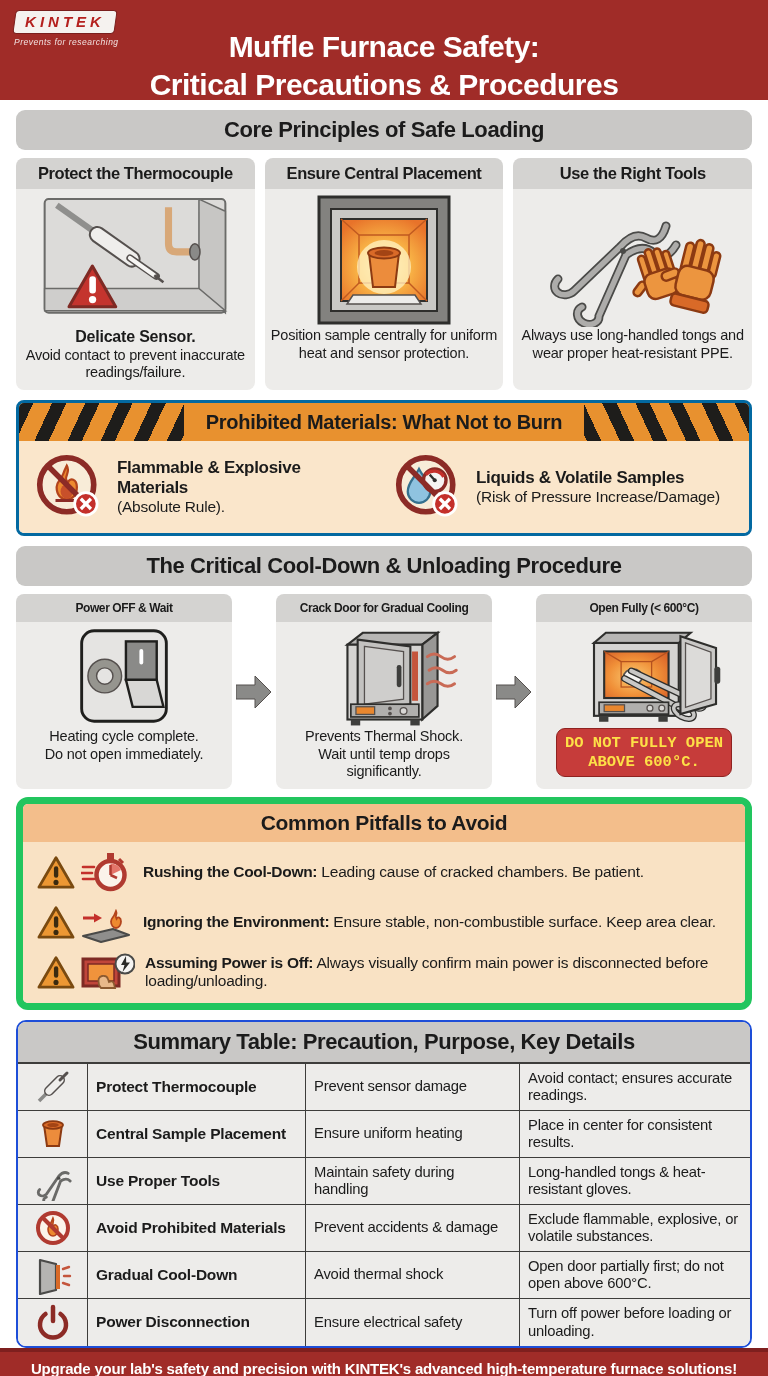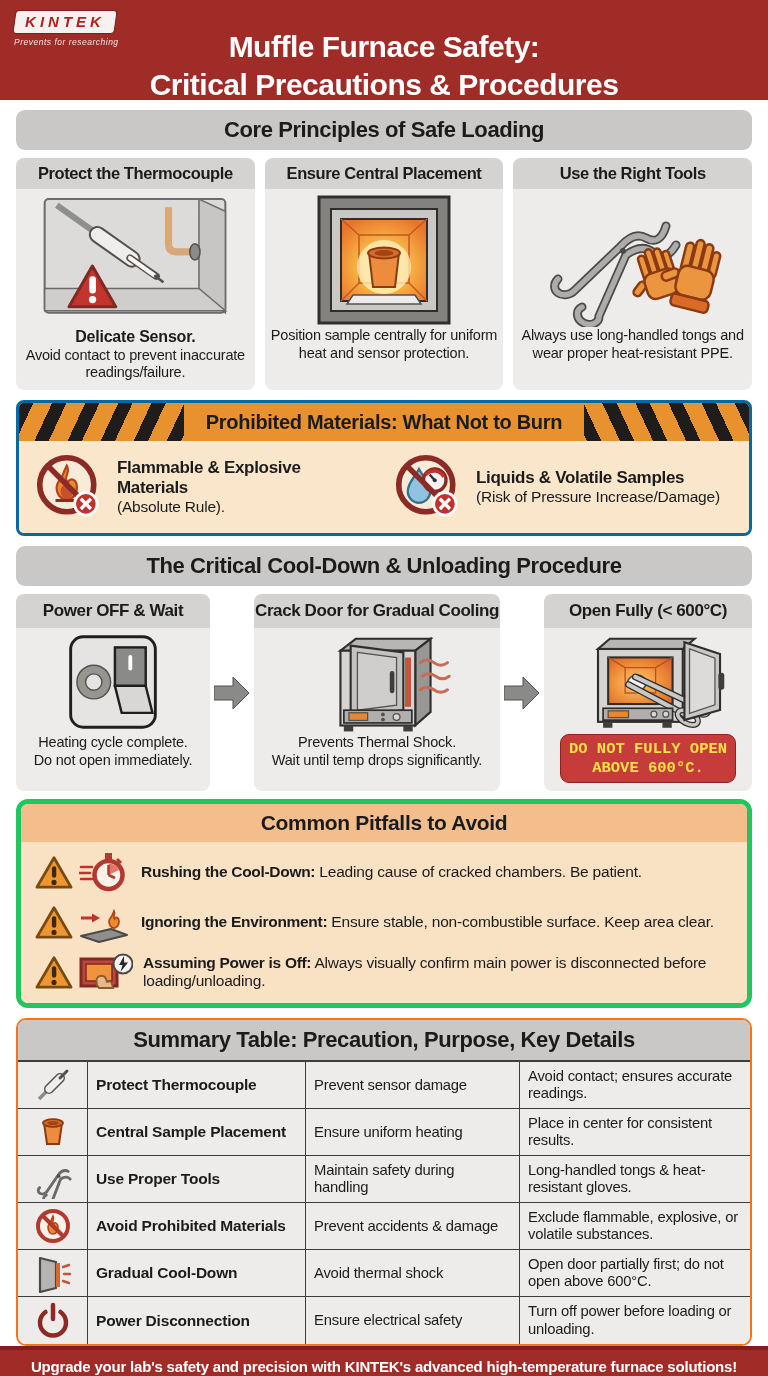--- a/index.html
+++ b/index.html
@@ -41,38 +41,38 @@
   .stripe.right { right:0; transform:scaleX(-1); }
   .pro-body { background:#FAE6CB; display:flex; padding:10px 14px; gap:16px; }
   .pro-item { flex:1; display:flex; align-items:center; gap:12px; }
   .pro-text b { font-size:17px; letter-spacing:-0.3px; display:block; }
   .pro-text span { font-size:15.5px; letter-spacing:-0.2px; }
   
   .steps-row { display:flex; gap:4px; margin-bottom:8px; align-items:stretch; }
   .step-arrow { align-self:center; flex:0 0 36px; }
   .step-card { flex:1; display:flex; flex-direction:column; }
   .step-head { background:#D4D3D1; border-radius:8px 8px 0 0; text-align:center; font-weight:bold;
-    font-size:17px; padding:7px 1px; letter-spacing:-0.4px; white-space:nowrap; }
+    font-size:12px; padding:7px 1px; letter-spacing:-0.4px; white-space:nowrap; }
   .step-body { background:#EDECEA; border-radius:0 0 8px 8px; flex:1; display:flex; flex-direction:column;
     align-items:center; padding:4px 4px 8px; min-height:158px; }
   .step-cap { text-align:center; font-size:14.5px; line-height:1.22; letter-spacing:-0.2px; }
   .badge-red { background:#C63C3A; color:#fde047; font-weight:bold; font-size:15.5px; text-align:center;
     border-radius:9px; padding:5px 8px; line-height:1.2; margin-top:2px; border:1px solid #8f2220;font-family:Liberation Mono, monospace; }
   
-  .pitfalls { border-radius:12px; overflow:hidden; border:5px solid #22c55e; margin-bottom:10px; }
+  .pitfalls { border-radius:12px; overflow:hidden; border:7px solid #22c55e; margin-bottom:10px; }
   .pit-head { background:#F3BE8B; text-align:center; font-weight:bold; font-size:21px; padding:7px 0;
     letter-spacing:-0.3px; }
   .pit-body { background:#F9E2C4; padding:9px 14px 10px; }
   .pit-row { display:flex; align-items:center; gap:10px; margin-bottom:8px; }
   .pit-row:last-child { margin-bottom:0; }
   .pit-text { font-size:15.5px; line-height:1.2; letter-spacing:-0.2px; }
   .pit-text b { letter-spacing:-0.3px; }
   .pit-icons { flex:0 0 96px; display:flex; align-items:center; gap:6px; justify-content:flex-start; }
   
-  .summary { border:2px solid #f97316; border-radius:10px; overflow:hidden; }
+  .summary { border:2px solid #1d4ed8; border-radius:10px; overflow:hidden; }
   .sum-head { background:#C9C8C6; text-align:center; font-weight:bold; font-size:22px; padding:7px 0;
     letter-spacing:-0.4px; border-bottom:2px solid #3d3d3b; }
   .sum-grid { display:grid; grid-template-columns:70px 218px 214px 1fr; background:#EDECEA; }
   .cell { border-right:1.5px solid #3d3d3b; border-bottom:1.5px solid #3d3d3b; padding:5px 8px;
     display:flex; flex-direction:column; justify-content:center; font-size:14.8px; line-height:1.18;
     letter-spacing:-0.2px; min-height:47px; }
   .cell.icon { align-items:center; padding:3px; }
   .cell.bold { font-weight:bold; font-size:15.5px; }
   .cell.last { border-right:none; }
   

